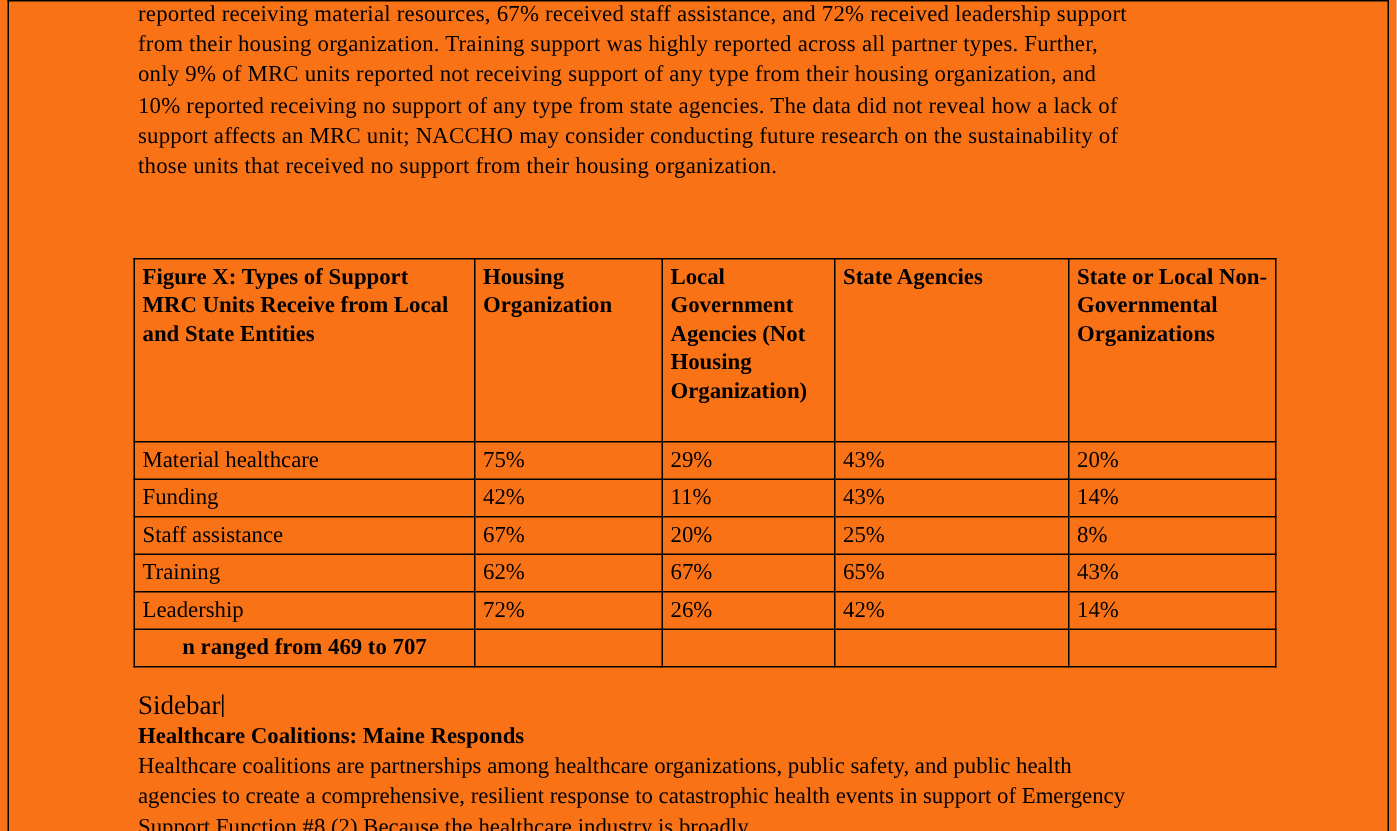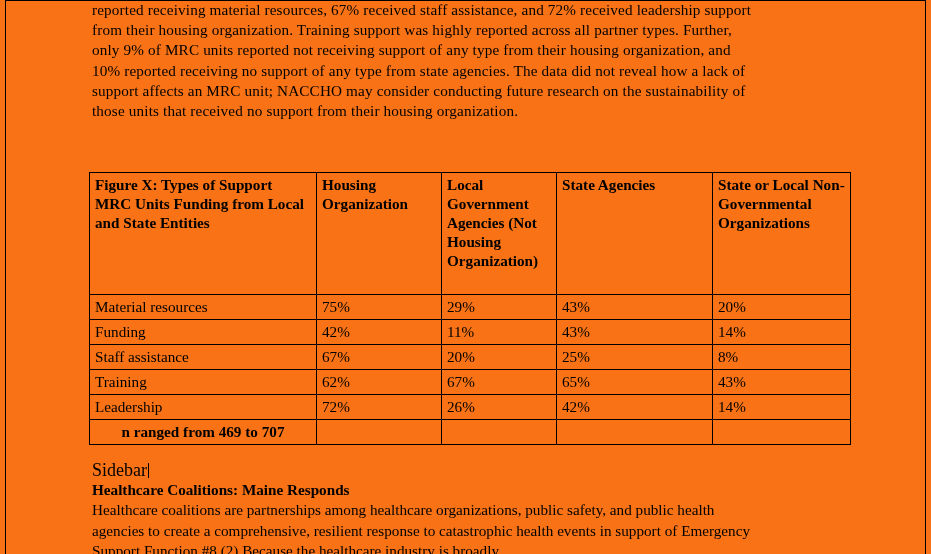--- a/index.html
+++ b/index.html
@@ -149,30 +149,30 @@
     <table class="support-table">
       <colgroup>
         <col class="c0">
           <col class="c1">
           <col class="c2">
           <col class="c3">
           <col class="c4">
       </colgroup>
       <thead>
         <tr>
-          <th>Figure X: Types of Support MRC Units Funding from Local and State Entities</th>
+          <th>Figure X: Types of Support MRC Units Receive from Local and State Entities</th>
           <th>Housing Organization</th>
           <th>Local Government Agencies (Not Housing Organization)</th>
           <th>State Agencies</th>
           <th>State or Local Non-Governmental Organizations</th>
         </tr>
       </thead>
       <tbody>
         <tr>
-          <td>Material resources</td>
+          <td>Material healthcare</td>
           <td>75%</td>
           <td>29%</td>
           <td>43%</td>
           <td>20%</td>
         </tr>
         <tr>
           <td>Funding</td>
           <td>42%</td>
           <td>11%</td>
           <td>43%</td>

